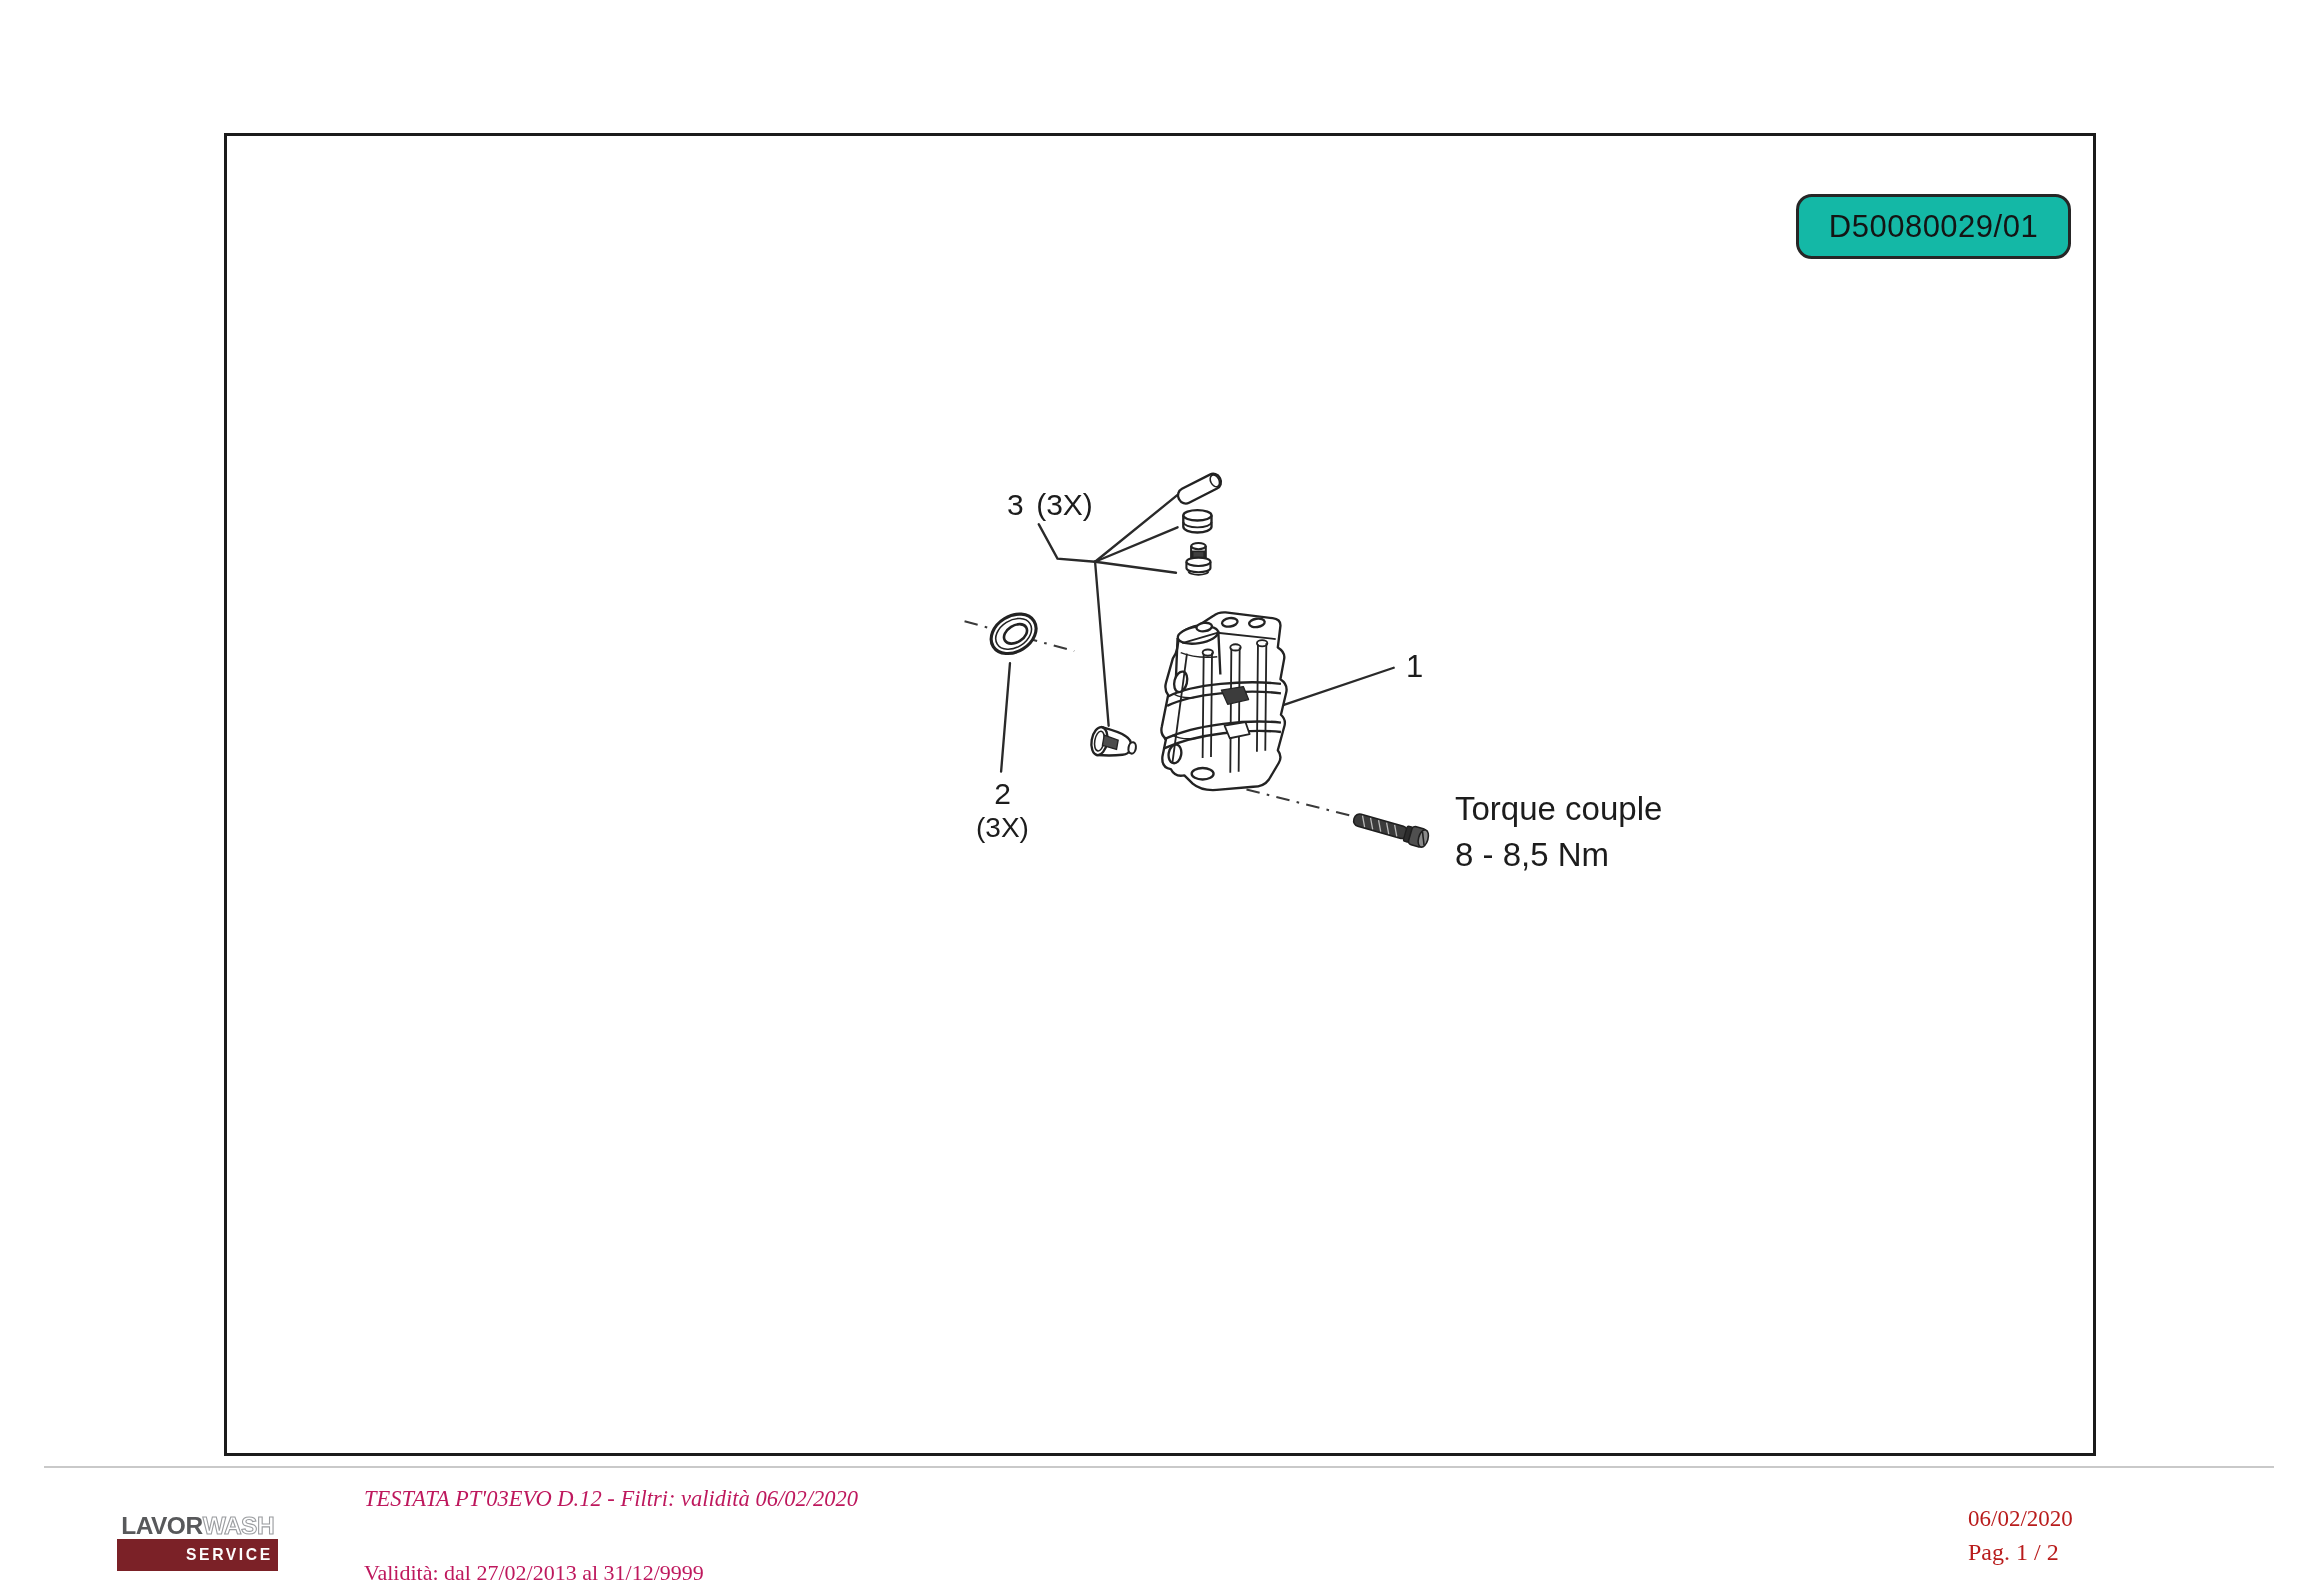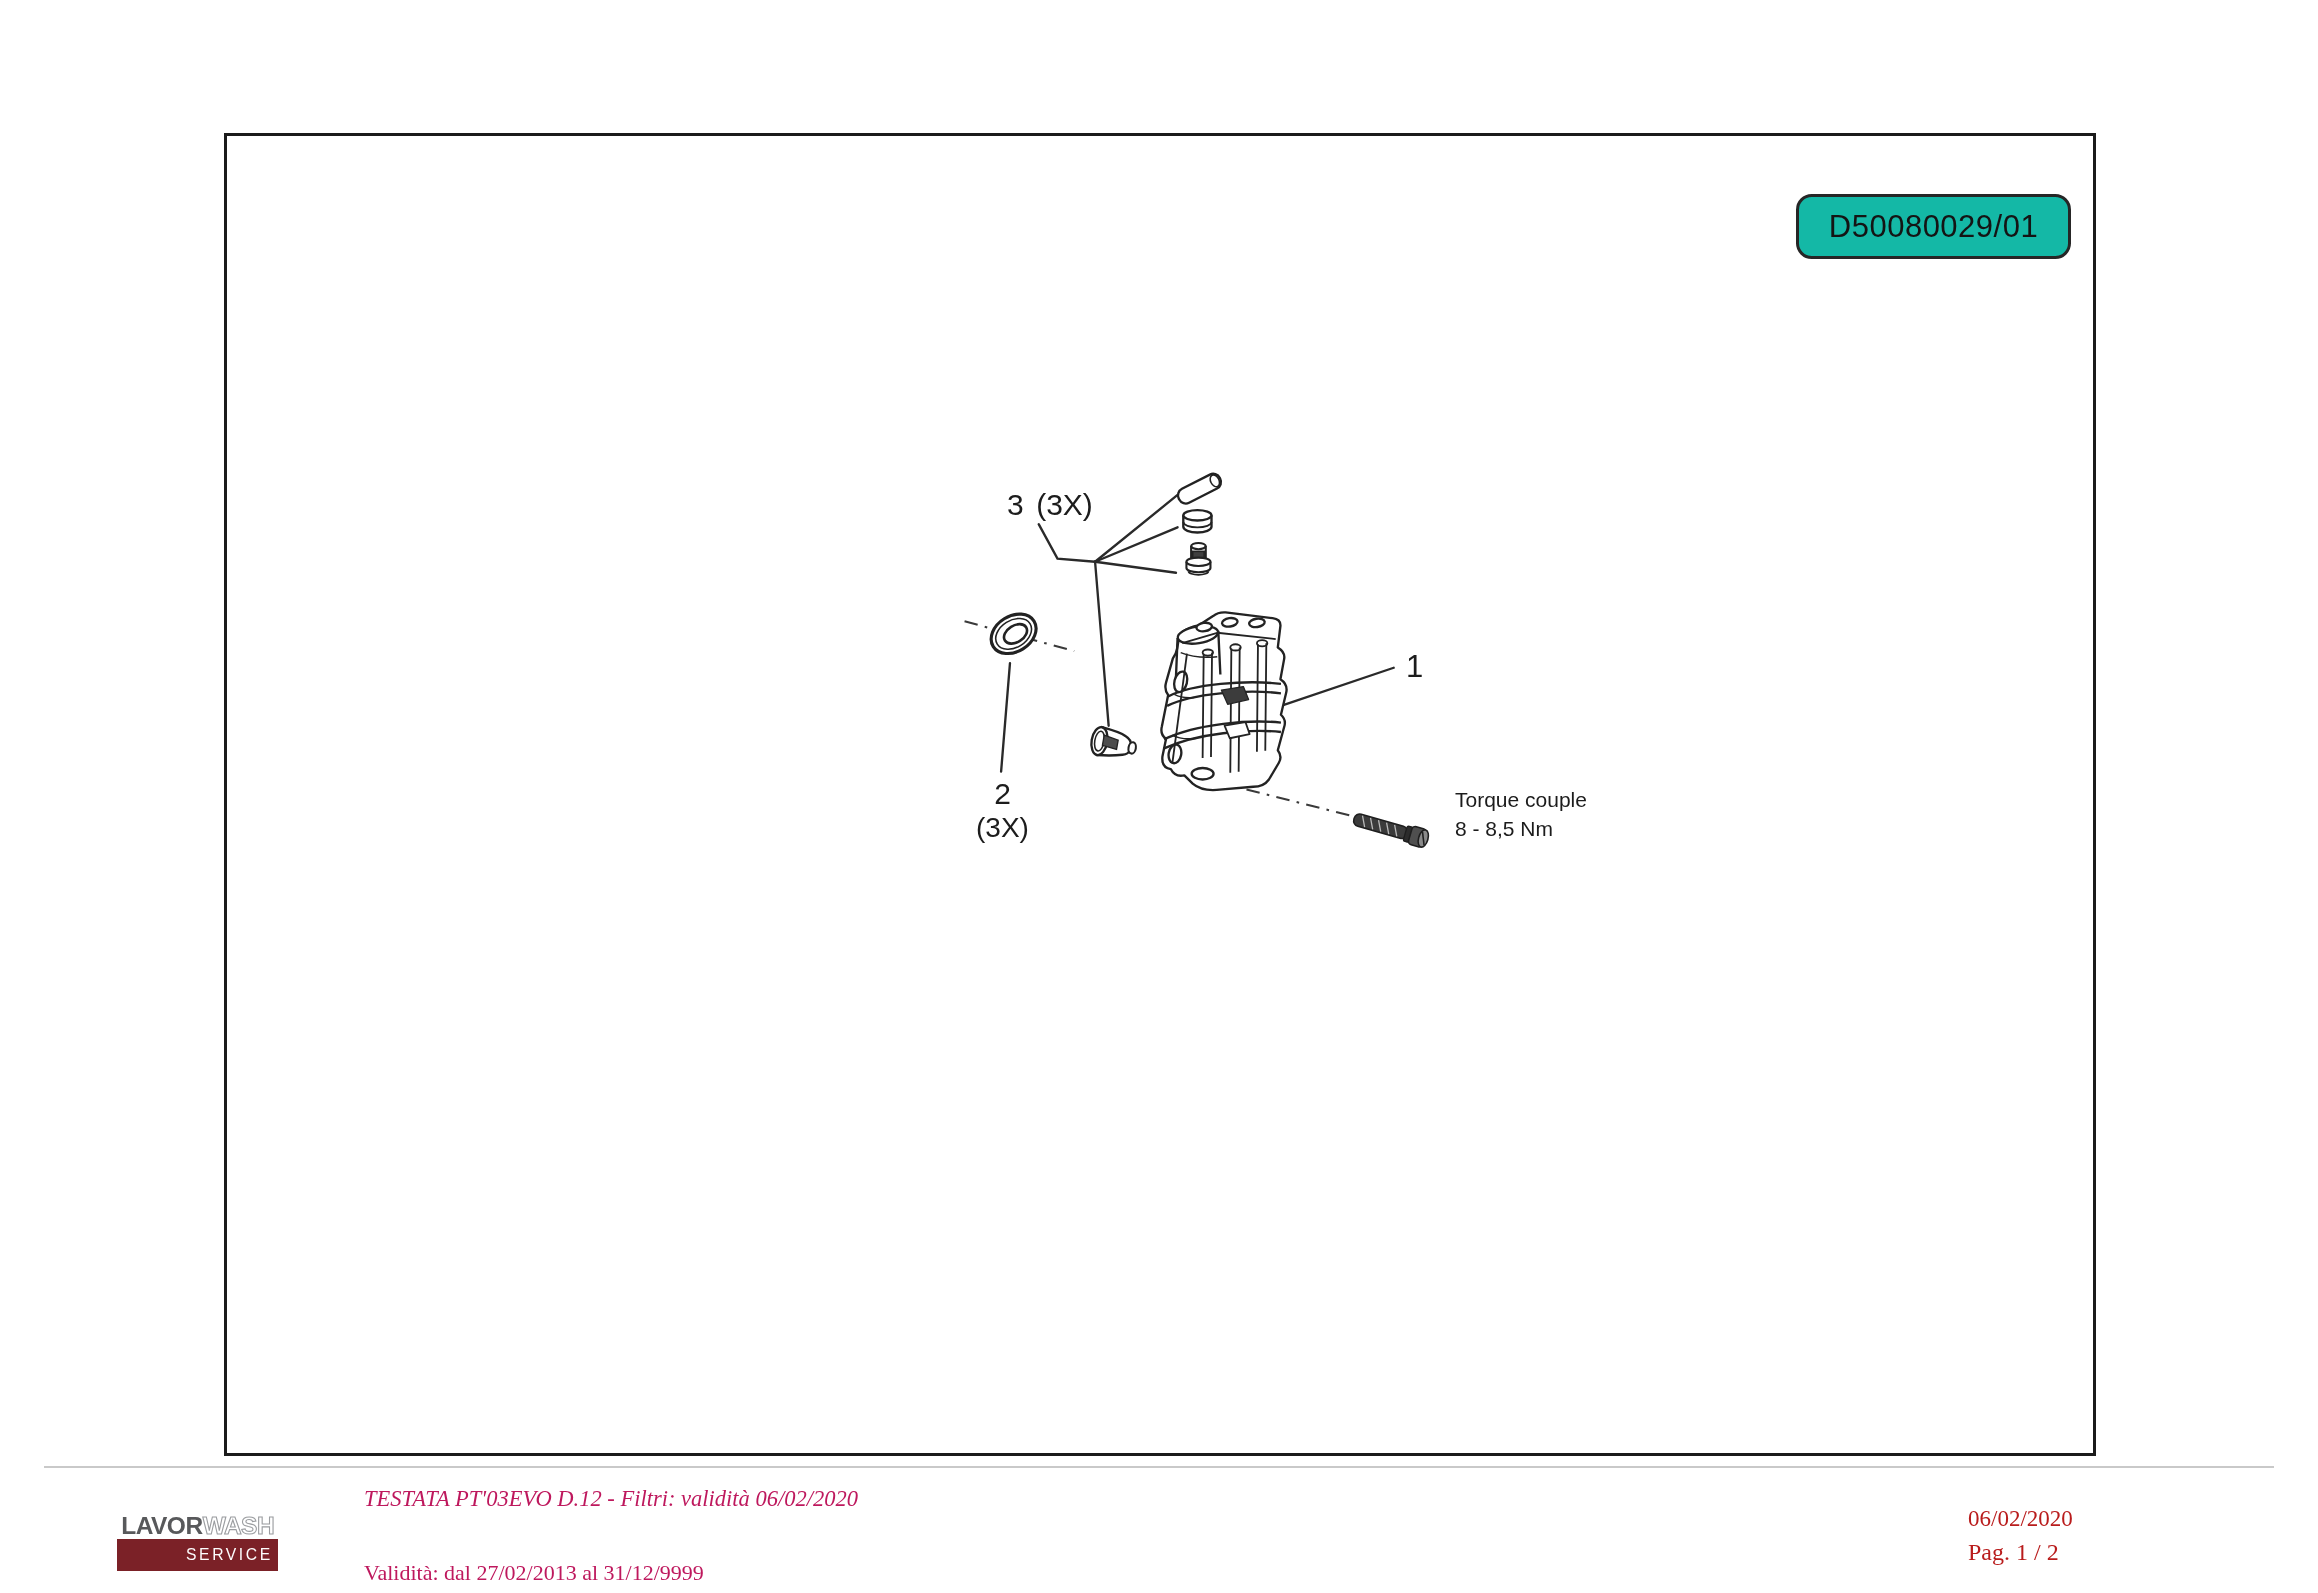--- a/index.html
+++ b/index.html
@@ -20,31 +20,31 @@
     font-size:31px;letter-spacing:0.5px;color:#141414;background:#14b8a6;
   }
   
   .diagram{position:absolute;left:935px;top:449px;width:742px;height:449px;}
   
   .callout{position:absolute;font-size:30px;color:#1c1c1c;line-height:1.0;}
   .callout-3{left:1007px;top:490px;display:flex;gap:12.5px;}
   .callout-1{left:1406px;top:651px;font-size:31px;}
   .callout-2{left:962px;top:779px;width:81px;text-align:center;}
   .callout-2 .qty{font-size:28px;margin-top:5.2px;}
-  .torque{position:absolute;left:1455px;top:786px;font-size:21px;line-height:1.38;color:#1c1c1c;}
+  .torque{position:absolute;left:1455px;top:786px;font-size:33px;line-height:1.38;color:#1c1c1c;}
   
   .separator{position:absolute;left:44px;top:1466px;width:2230px;height:2.1px;background:#c9c9c9;}
   .logo{position:absolute;left:117px;top:1513px;width:161px;}
   .logo-top{display:flex;align-items:flex-end;padding-left:4.2px;height:25px;
     font-weight:bold;font-size:24.5px;letter-spacing:-0.5px;line-height:1.0;}
   .logo-lavor{color:#58595b;}
   .logo-wash{color:#ffffff;-webkit-text-stroke:1.1px #9b9da0;}
   .logo-bar{margin-top:1px;width:161px;height:32px;background:#7b2127;
     display:flex;align-items:center;justify-content:flex-end;padding-right:5.2px;box-sizing:border-box;}
-  .logo-service{font-weight:normal;font-size:15.7px;letter-spacing:2.6px;color:#fdfdfd;}
+  .logo-service{font-weight:bold;font-size:15.7px;letter-spacing:2.6px;color:#fdfdfd;}
   .ftext{position:absolute;left:364px;font-family:Liberation Serif, serif;color:#be185d;white-space:nowrap;}
   .f-filter{top:1486px;font-size:22.5px;font-style:italic;}
   .f-title{top:1513px;font-size:35px;font-weight:bold;}
   .f-validity{top:1560px;font-size:22px;}
   .fright{position:absolute;left:1968px;font-family:"Liberation Serif",serif;color:#b91c1c;white-space:nowrap;}
   .f-date{top:1506px;font-size:23px;}
   .f-page{top:1539px;font-size:24px;}
 </style>
 </head>
 <body>

